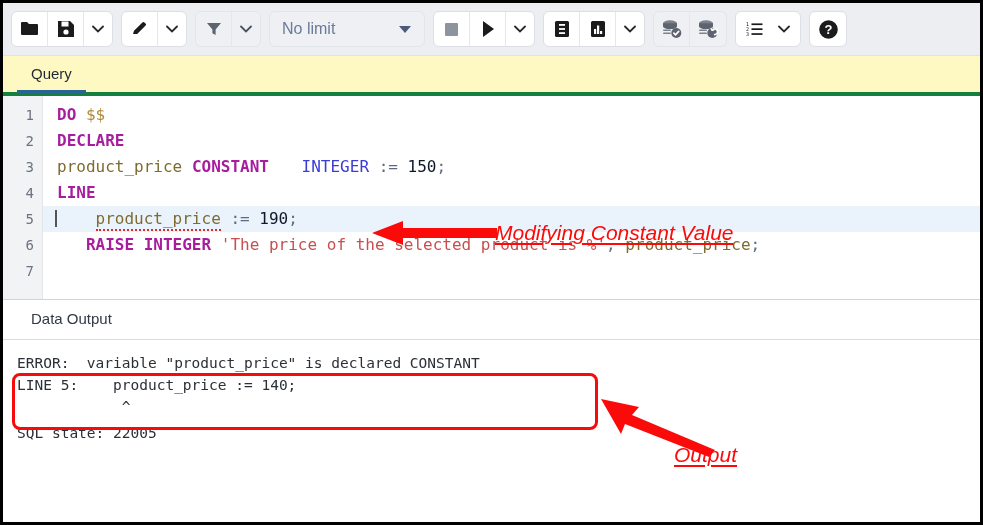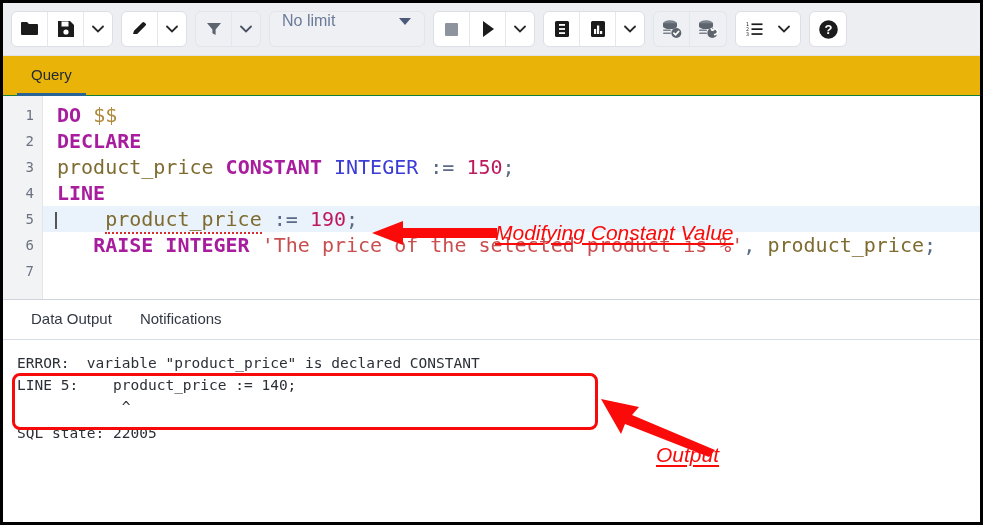--- a/index.html
+++ b/index.html
@@ -48,43 +48,44 @@
     border-right: 1px solid #e4e7ec;
     cursor: pointer;
     padding: 0 6px;
   }
   .tb-btn:last-child { border-right: none; }
   .tb-btn.caret { min-width: 28px; padding: 0 4px; }
   .tb-btn svg { display: block; }
 
   .limit-select {
     display: flex;
+    align-items: center;
     justify-content: space-between;
     height: 36px;
     min-width: 156px;
     background: #eef0f4;
     border: 1px solid #e2e5ea;
     border-radius: 6px;
     padding: 0 12px;
     cursor: pointer;
   }
   .limit-label {
     font-size: 16px;
     color: #6b7a99;
     font-family: "Liberation Sans", sans-serif;
   }
 
   
   .tabbar {
     height: 40px;
-    background: #eab308;
+    background: #fef9c3;
     display: flex;
     align-items: stretch;
     padding-left: 14px;
-    border-bottom: 1px solid #15803d;
+    border-bottom: 4px solid #15803d;
   }
   .tab {
     display: flex;
     align-items: center;
     padding: 0 14px;
     font-size: 15px;
     color: #333a45;
     cursor: pointer;
     border-bottom: 3px solid transparent;
     margin-bottom: -1px;
@@ -121,40 +122,40 @@
   }
   .code {
     flex: 1;
     padding-top: 6px;
     position: relative;
   }
   .cline {
     height: 26px;
     line-height: 26px;
     font-family: "DejaVu Sans Mono", monospace;
-    font-size: 20px;
+    font-size: 16px;
     white-space: pre;
     padding-left: 14px;
     color: #24292e;
   }
   .cline.cur {
     background: #eaf3fb;
     padding-left: 0;
   }
   .cline.cur .caret-bar {
     display: inline-block;
     width: 2px;
     height: 17px;
     background: #555;
     vertical-align: -3px;
     margin-left: 12px;
   }
   .kw   { color: #a71d9e; font-weight: bold; }
-  .typ  { color: #3b3bd6; }
-  .num  { color: #be185d; }
+  .typ  { color: #3b3bd6; margin-left: 23px; }
+  .num  { color: #0f172a; }
   .op   { color: #5a6b86; }
   .id   { color: #7d6b2f; }
   .dlr  { color: #b08a3a; }
   .str  { color: #c74f4f; }
   .err-underline {
     border-bottom: 2px dotted #d92b2b;
     padding-bottom: 1px;
   }
 
   
@@ -162,20 +163,21 @@
     height: 100%;
     background: #ffffff;
   }
   .outtabs {
     height: 40px;
     display: flex;
     align-items: stretch;
     padding-left: 14px;
     border-bottom: 1px solid #d8dce3;
     background: #ffffff;
+    gap: 36px;
   }
   .msgarea {
     padding: 12px 14px 0 14px;
     position: relative;
   }
   .msgline {
     font-family: "DejaVu Sans Mono", monospace;
     font-size: 14.5px;
     line-height: 22px;
     color: #2b2f36;
@@ -422,23 +424,20 @@
         <div class="cline cur"><span class="caret-bar"></span><span>    </span><span class="id err-underline">product_price</span><span> </span><span class="op">:=</span><span> </span><span class="num">190</span><span class="op">;</span></div>
         <div class="cline"><span>   </span><span class="kw">RAISE INTEGER</span><span> </span><span class="str">'The price of the selected product is %'</span><span class="op">, </span><span class="id">product_price</span><span class="op">;</span></div>
       </div>
   </div>
 
   <div class="outpanel">
     <div class="outtabs">
       <div class="tab">
         <span>Data Output</span>
       </div>
-      <div class="tab">
-        <span>Notifications</span>
-      </div>
     </div>
 
     <div class="msgarea">
       <div class="msgline">ERROR:  variable "product_price" is declared CONSTANT</div>
       <div class="msgline">LINE 5:    product_price := 140;</div>
       <div class="msgline caretline">            ^</div>
       <div class="msggap"></div>
       <div class="msgline">SQL state: 22005</div>
     </div>
   </div>
@@ -446,15 +445,15 @@
   <svg class="anno-svg" style="left:366px; top:215px;" width="130" height="30" viewBox="0 0 130 30">
     <path d="M3 15 L34 3 L34 10 L128 10 L128 20 L34 20 L34 27 Z" fill="#fb0a0a"></path>
   </svg>
   <div class="anno-text" style="left:492px; top:218px;">Modifying Constant Value</div>
 
   <div class="redbox" style="left:9px; top:370px; width:586px; height:57px;"></div>
 
   <svg class="anno-svg" style="left:596px; top:392px;" width="125" height="62" viewBox="0 0 125 62">
     <path d="M2 4 L40 12 L33 20 L116 55 L110 62 L26 29 L22 39 Z" fill="#fb0a0a"></path>
   </svg>
-  <div class="anno-text" style="left:653px; top:440px;">Output</div>
+  <div class="anno-text" style="left:671px; top:440px;">Output</div>
 
 </div>
 
 </body></html>

